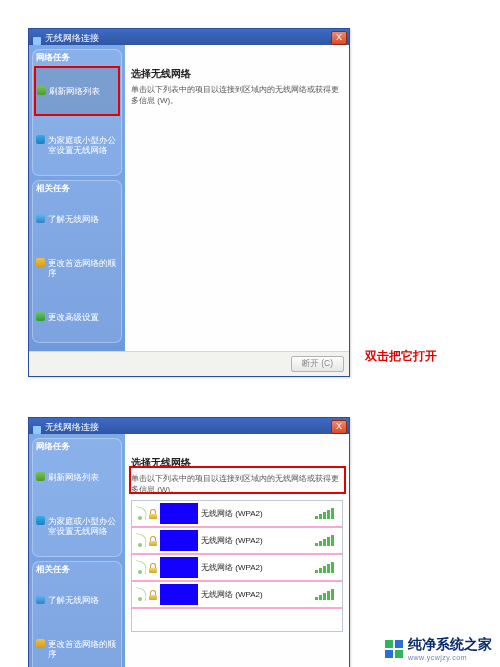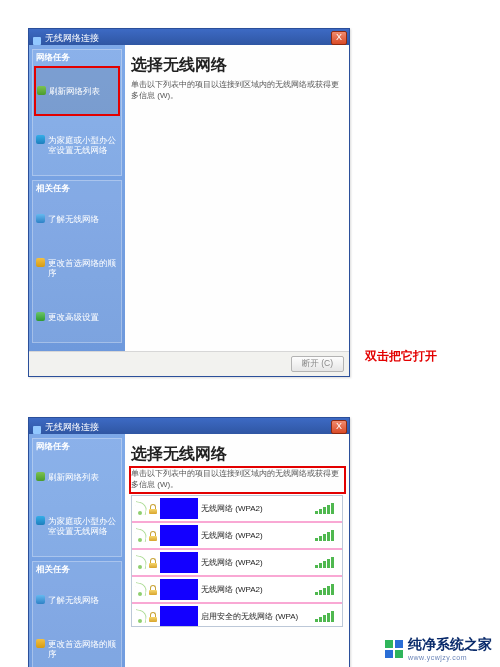--- a/index.html
+++ b/index.html
@@ -56,21 +56,21 @@
   .sidebar {
     width: 90px;
     background: linear-gradient(#7ea9e8,#6e99dc);
     padding: 4px 3px;
     color: #ffffff;
     font-size: 8.5px;
   }
   .sidebar-section {
     background: rgba(255,255,255,0.1);
     border: 1px solid rgba(255,255,255,0.3);
-    border-radius: 0;
+    border-radius: 7px;
     margin-bottom: 4px;
     padding: 2px 3px 3px 3px;
   }
   .sidebar-header {
     color: #fff;
     font-weight: bold;
     font-size: 8.5px;
     margin-bottom: 2px;
   }
   .side-item {
@@ -93,22 +93,22 @@
     margin: 0 -2px 2px -2px;
     background: rgba(0,0,0,0.1);
     font-size: 8.5px;
   }
   .main {
     flex: 1;
     background: #fefefe;
     padding: 6px 6px;
   }
   .main h3 {
-    margin: 4px 0 3px 0;
-    font-size: 16px;
+    margin: 16px 0 3px 0;
+    font-size: 10px;
     font-weight: bold;
     color: #222;
   }
   .main .sub {
     font-size: 8px;
     color: #555;
     margin-bottom: 5px;
   }
   .list-empty {
     border: 1px solid #bcc8d8;
@@ -395,39 +395,20 @@
               <div class="obscured"></div>
               <div class="net-label">无线网络 (WPA2)</div>
               <div class="bars">
                 <span></span>
                 <span></span>
                 <span></span>
                 <span></span>
                 <span></span>
               </div>
             </div>
-            <div class="net-row">
-              <div class="sig-icon">
-                <div class="waves"></div>
-                <div class="base"></div>
-              </div>
-              <div class="lock-icon">
-                <div class="shackle"></div>
-                <div class="body"></div>
-              </div>
-              <div class="obscured"></div>
-              <div class="net-label">启用安全的无线网络 (WPA)</div>
-              <div class="bars">
-                <span></span>
-                <span></span>
-                <span></span>
-                <span></span>
-                <span></span>
-              </div>
-            </div>
           </div>
       </div>
     </div>
     <div class="footer-row">
       <div class="footer-btn">断开 (C)</div>
     </div>
     <div class="red-row-highlight" style="left:100px; top:48px; width:213px; height:24px;"></div>
   </div>
 
 </div>

